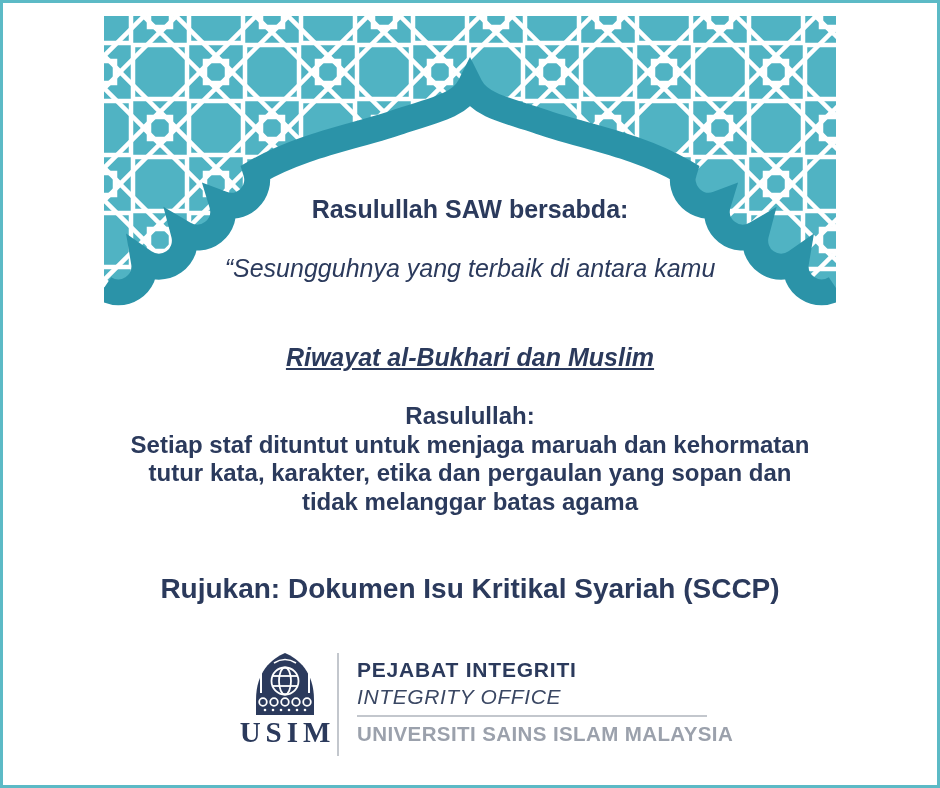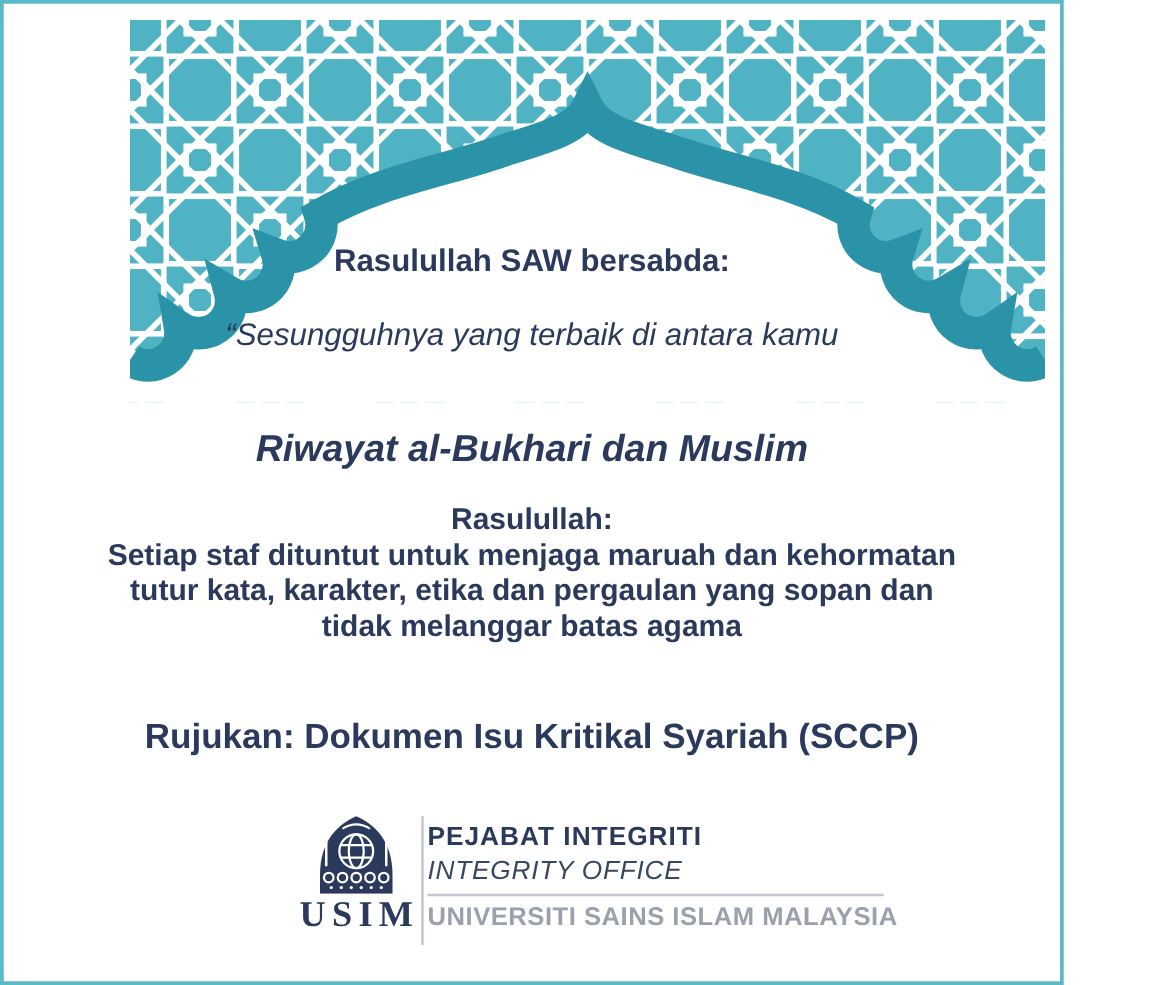--- a/index.html
+++ b/index.html
@@ -10,46 +10,46 @@
     --c-navy2:#3a4763;
     --c-gray:#9ba1ac;
     --c-line:#c3c7cd;
     --c-white:#ffffff;
   }
   *{margin:0;padding:0;box-sizing:border-box;}
   html,body{background:#fff;}
   body{font-family:"Liberation Sans","DejaVu Sans",sans-serif;}
   .poster{
     position:relative;
-    width:851px;height:788px;
+    width:940px;height:788px;
     background:var(--c-white);
     border:3px solid var(--c-frame);
     overflow:hidden;
   }
   .header-svg{position:absolute;left:101px;top:13px;}
   .txt{position:absolute;left:0;right:0;text-align:center;color:var(--c-navy);white-space:nowrap;}
   .intro{top:192px;font-size:25px;font-weight:700;}
   .quote{top:250px;font-size:25px;font-weight:400;font-style:italic;line-height:30px;}
-  .source{top:340px;font-size:30px;font-weight:700;font-style:italic;}
+  .source{top:340px;font-size:25px;font-weight:700;font-style:italic;text-decoration:underline;}
   .lesson{top:399px;font-size:24px;line-height:28.5px;font-weight:600;}
   .lesson .lesson-title{font-weight:700;}
   .reference{top:570px;font-size:28px;font-weight:700;}
   .logo{
     position:absolute;left:234px;top:648px;
     display:flex;align-items:flex-start;
   }
   .emblem-col{width:96px;display:flex;flex-direction:column;align-items:center;text-align:right;}
   .emblem-col svg{display:block;}
   .usim-acronym{
     font-family:"Liberation Serif","DejaVu Serif",serif;
     font-size:29px;font-weight:700;color:var(--c-navy);
     letter-spacing:5px;margin-top:1px;margin-left:5px;
   }
   .vsep{width:2px;height:103px;background:var(--c-line);margin:2px 0 0 4px;}
-  .logo-text{width:368px;padding-left:3px;}
+  .logo-text{width:368px;padding-left:18px;}
   .dept-my{font-size:21px;font-weight:700;color:var(--c-navy);letter-spacing:0.8px;margin-top:7px;}
   .dept-en{font-size:21px;font-style:italic;color:var(--c-navy2);letter-spacing:0.6px;margin-top:3px;}
   .hsep{height:2px;background:var(--c-line);margin-top:6px;width:100%;}
   .univ{font-size:20.5px;font-weight:700;color:var(--c-gray);letter-spacing:0.4px;margin-top:5px;white-space:nowrap;}
 </style>
 </head>
 <body>
 
 <div class="poster">
 

